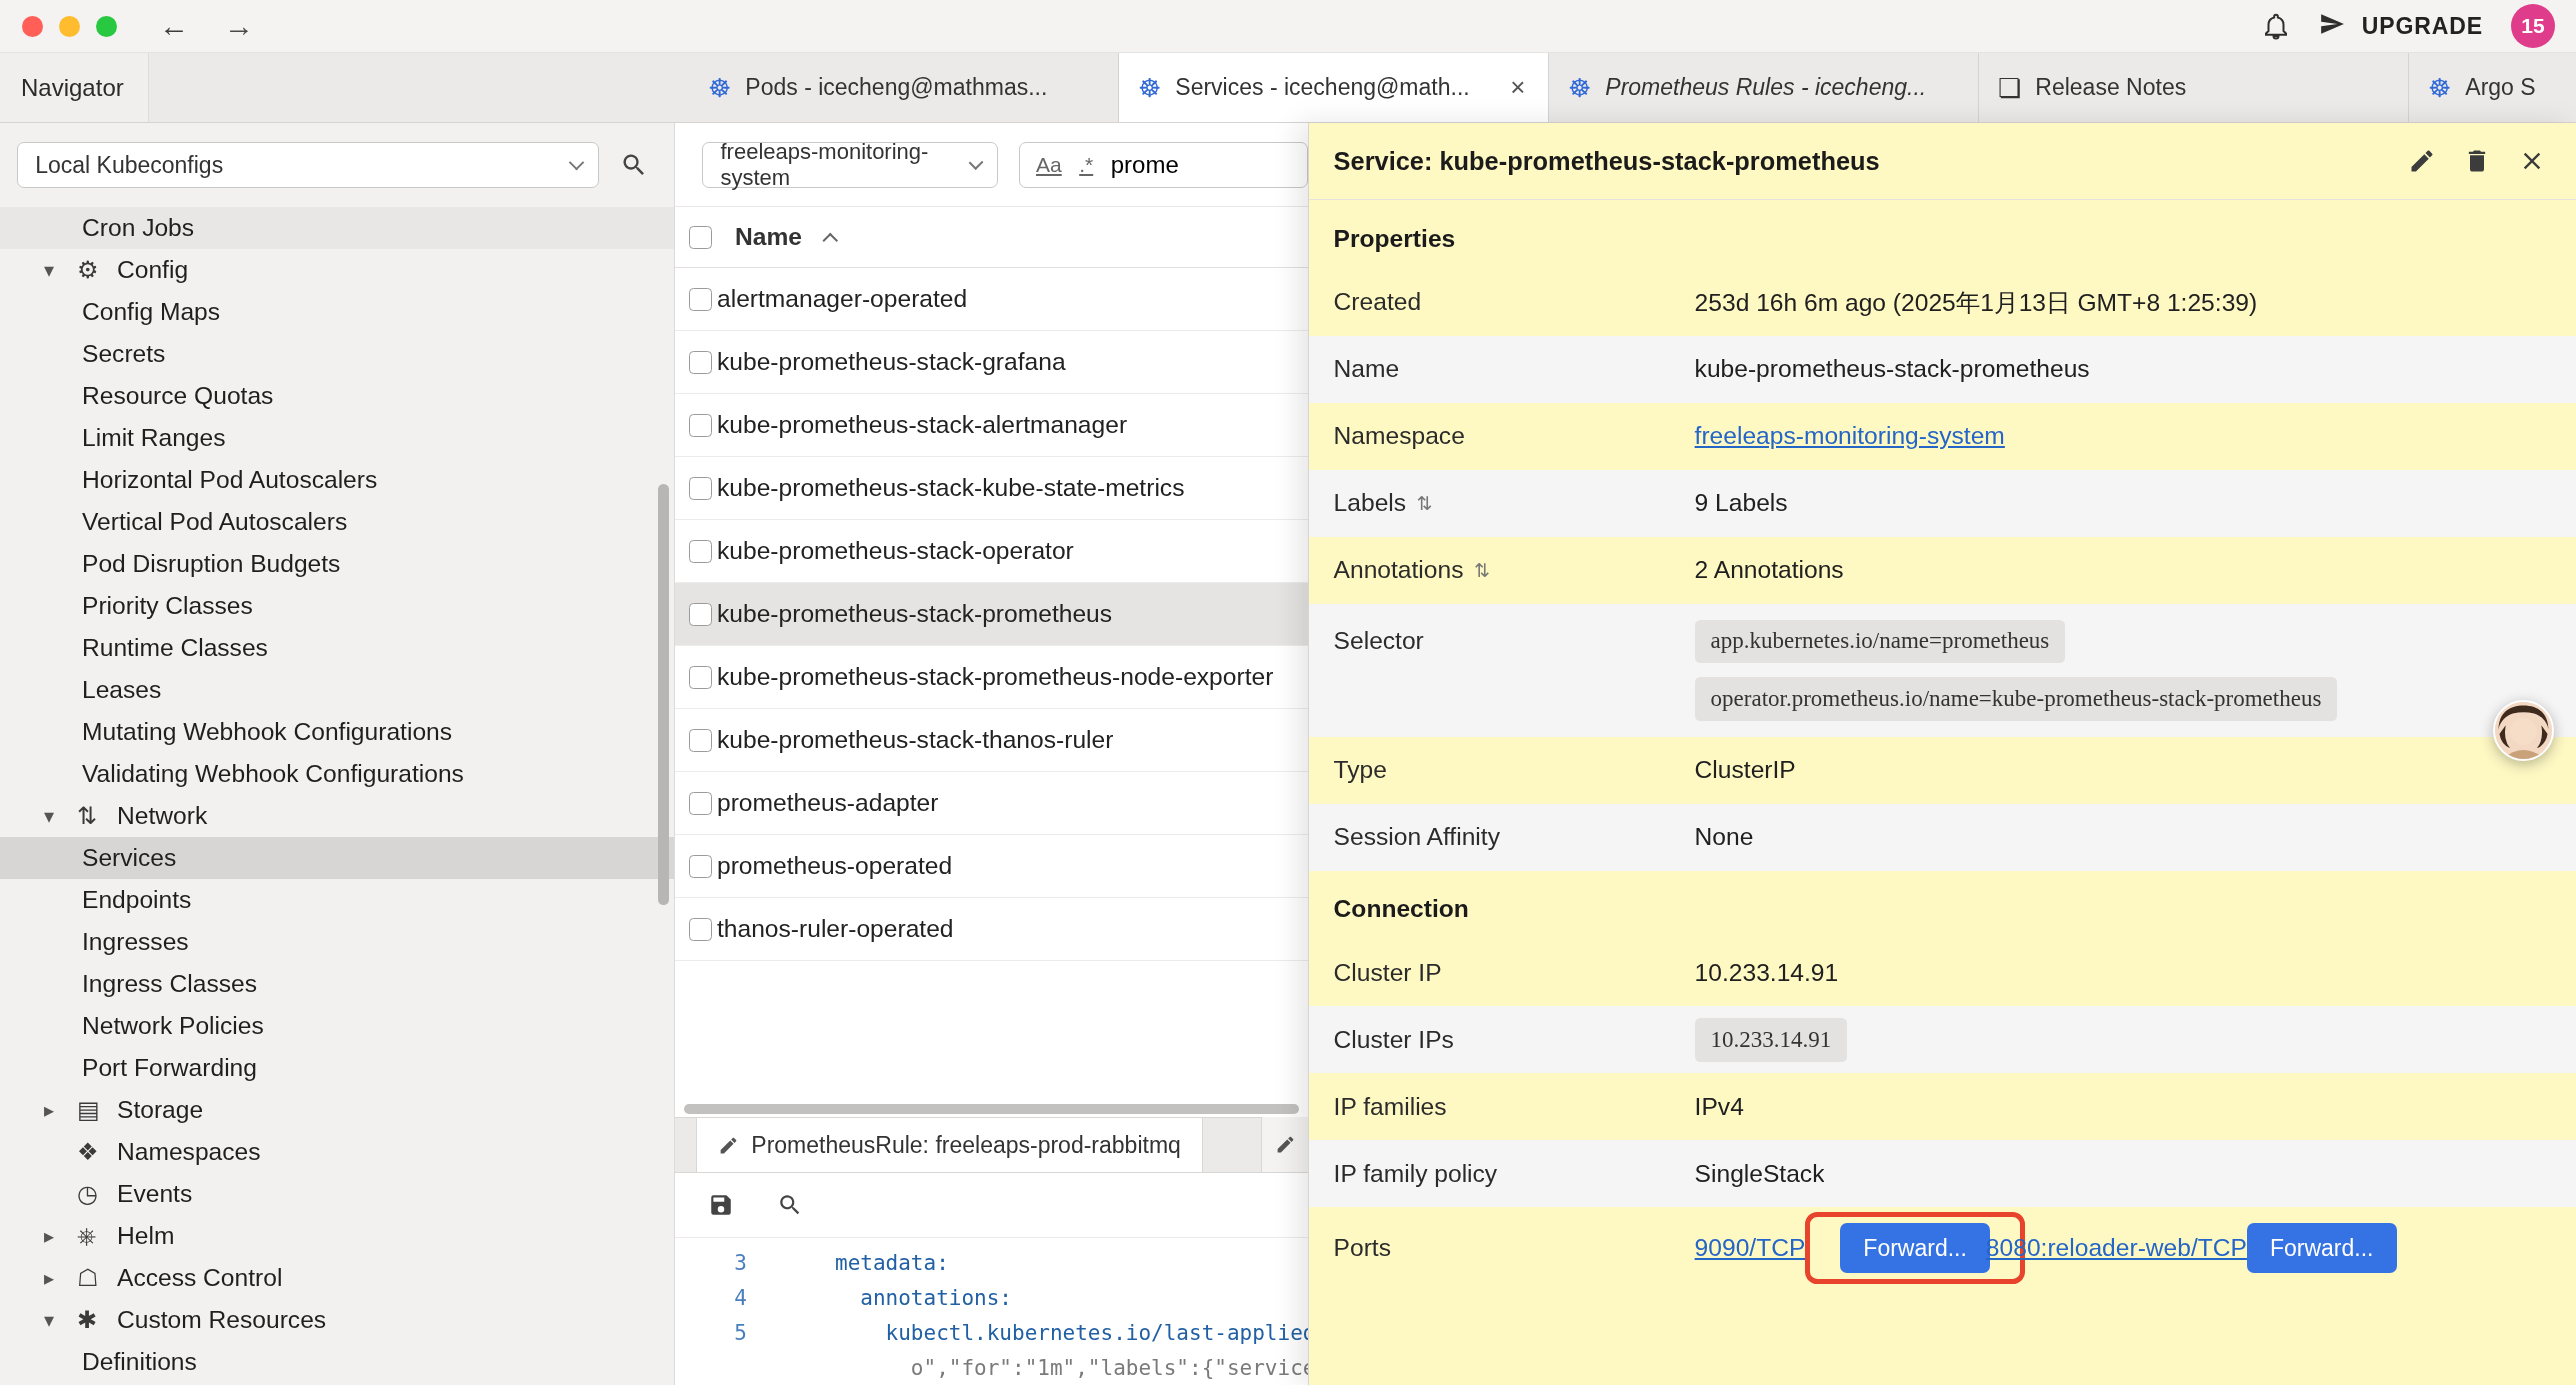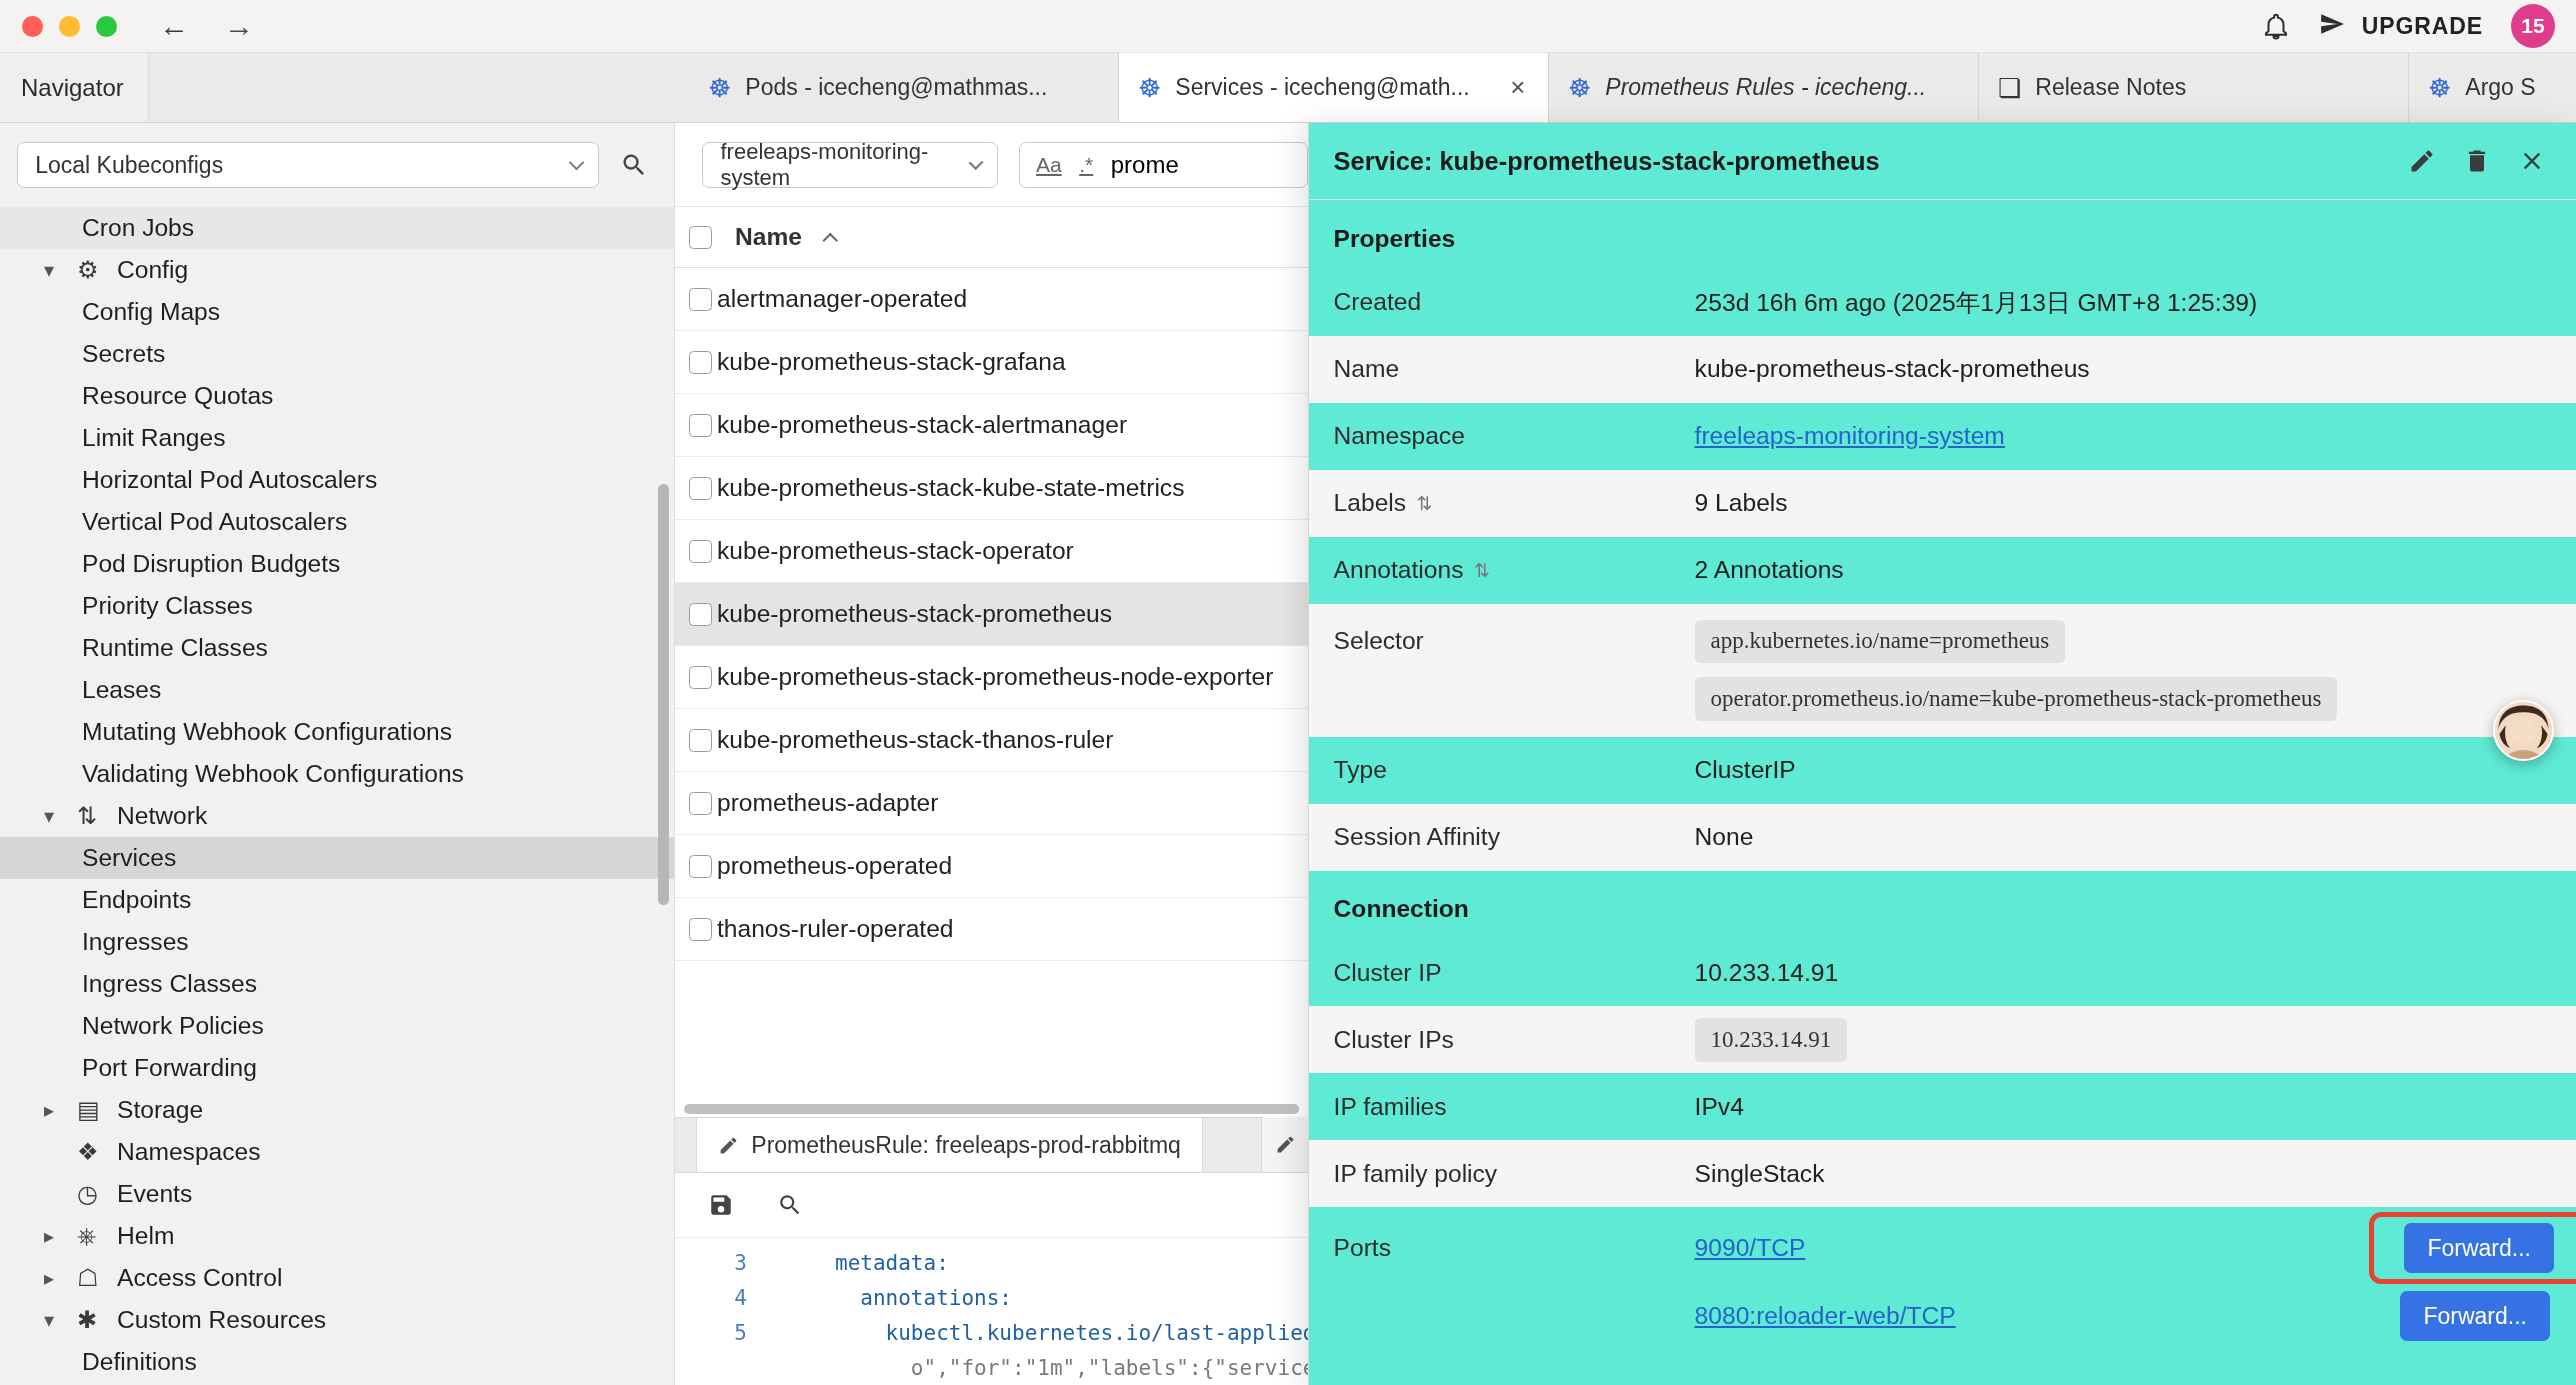--- a/index.html
+++ b/index.html
@@ -37,21 +37,21 @@
   .tab-icon.book { color:#333; }
   .tab-label { white-space:nowrap; overflow:hidden; text-overflow:ellipsis; flex:1; }
   .tab-close { font-size:26px; color:#555; padding:0 3.5px; }
   .tab-close:empty { display:none; }
 
   
   .main { display:flex; height:1262px; }
   .sidebar { width:675px; background:#f2f1f0; border-right:0.9px solid #dcdbda;
              display:flex; flex-direction:column; position:relative; }
   .middle { width:633px; background:#fff; display:flex; flex-direction:column; overflow:hidden; }
-  .drawer { flex:1; background:#5eead4; border-left:0.9px solid #d6d5d4;
+  .drawer { flex:1; background:#fef9c3; border-left:0.9px solid #d6d5d4;
             box-shadow:-10.5px 0 26px rgba(0,0,0,.10); position:relative; z-index:2; }
 
   
   .side-filter { height:84px; display:flex; align-items:center; padding:0 16px 0 16.7px; gap:16px; }
   .select { height:46px; background:#fff; border:0.9px solid #c9c8c7; border-radius:7px;
             display:flex; align-items:center; padding:0 17.5px; font-size:23px; color:#333; }
   .kube-select { flex:1; max-width:582px; }
   .sel-chev { width:11.4px; height:11.4px; border-right:2.6px solid #777; border-bottom:2.6px solid #777;
               transform:rotate(45deg) translateY(-2.6px); margin-left:auto; }
   .icon-btn { width:39px; height:39px; display:flex; align-items:center; justify-content:center; color:#444; }
@@ -123,21 +123,21 @@
   .pvalue { font-size:24.6px; color:#202020; white-space:nowrap; overflow:hidden; }
   .link { color:#2465c8; text-decoration:underline; font-size:24.6px; cursor:pointer; }
   .chip { background:#ebeaea; border-radius:5.3px; padding:8.8px 16px; font-size:23px; color:#333;
           display:inline-block; white-space:nowrap; }
   .prow.alt .chip { background:#e3e2e1;font-family:Liberation Serif, serif; }
   .prow.multi { align-items:flex-start; padding-top:16px; padding-bottom:16px; }
   .prow.multi .plabel { line-height:42px; }
   .chip-stack { display:flex; flex-direction:column; gap:14px; align-items:flex-start; }
   .prow.ports { align-items:flex-start; padding-top:7px; padding-bottom:7px; padding-right:26px; }
   .prow.ports .plabel { line-height:68px; }
-  .ports-lines { flex:1; display:flex; flex-direction:column; }
+  .ports-lines { flex:1; display:flex; }
   .port-line { display:flex; align-items:center; height:68px; }
   .fwd-btn { background:#3572e3; color:#fff; border:none; border-radius:7px; font-size:23px;
              font-family:"Liberation Sans", sans-serif; padding:11.4px 23px; cursor:pointer; }
   .port-line .fwd-btn.plain { margin-left:auto; }
   .hl-box { margin-left:auto; margin-right:-39px; border:5.3px solid #e8432c; border-radius:12.3px;
             padding:6.1px 30px; display:flex; }
   .avatar { position:absolute; right:22px; top:577px; width:61px; height:61px; border-radius:50%;
             border:2.6px solid #fff; box-shadow:0 3.5px 14px rgba(0,0,0,.28); overflow:hidden; background:#f3d9c4; }
   .avatar svg { width:100%; height:100%; display:block; }
 </style>

